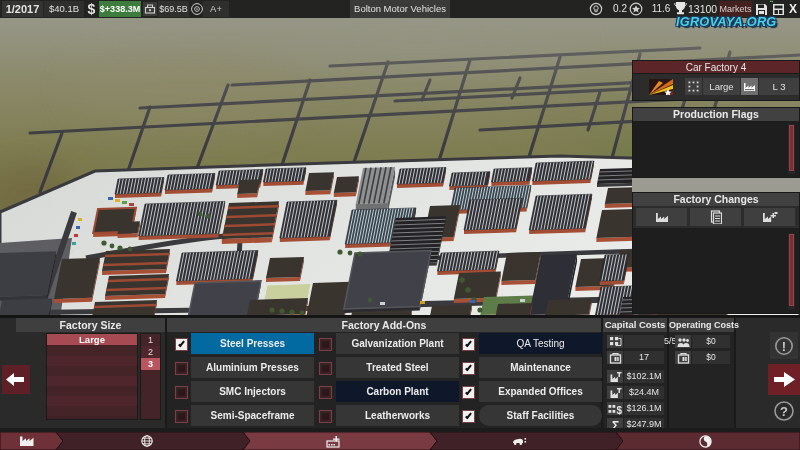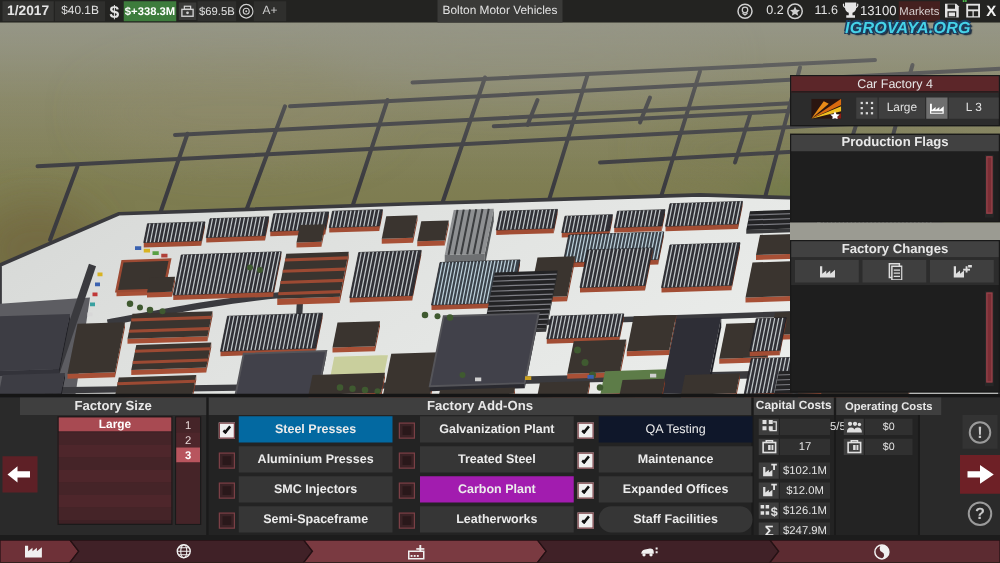--- a/index.html
+++ b/index.html
@@ -779,21 +779,21 @@
 <div class="abs" style="left:0;top:318px;width:800px;height:114px;background:#2a2a2a;"></div>
 <div class="abs" style="left:0;top:315px;width:800px;height:3px;background:#151515;"></div>
     <div class="abs" style="left:632px;top:178px;width:168px;height:14px;background:#9b9b92;"></div>
     <div class="abs" style="left:165px;top:318px;width:2px;height:114px;background:#1a1a1a;"></div>
     <div class="abs" style="left:601px;top:318px;width:2px;height:114px;background:#1a1a1a;"></div>
     <div class="abs" style="left:667px;top:318px;width:2px;height:114px;background:#1a1a1a;"></div>
     <div class="abs" style="left:734px;top:318px;width:2px;height:114px;background:#1a1a1a;"></div>
 <div class="abs hdr" style="left:16px;top:318px;width:149px;height:14px;font-size:10.5px;line-height:14px;">Factory Size</div>
 <div class="abs hdr" style="left:167px;top:318px;width:434px;height:14px;font-size:10.5px;line-height:14px;">Factory Add-Ons</div>
 <div class="abs hdr" style="left:603px;top:318px;width:64px;height:14px;white-space:nowrap;font-size:9.5px;line-height:14px;">Capital Costs</div>
-<div class="abs hdr" style="left:669px;top:318px;width:84px;height:14px;white-space:nowrap;font-size:9px;line-height:14px;">Operating Costs</div>
+<div class="abs hdr" style="left:669px;top:318px;width:65px;height:14px;white-space:nowrap;font-size:9px;line-height:14px;">Operating Costs</div>
 
 <div class="abs" style="left:2px;top:365px;width:28px;height:29px;background:#5e2026;">
  <svg width="28" height="29" viewBox="0 0 28 29">
         <path d="M12,8 v4 h10 v5 h-10 v4 l-8,-6.5 Z" fill="#fff"></path>
       </svg>
 </div>
 
 <div class="abs" style="left:46px;top:333px;width:92px;height:87px;background:#3e2125;border:1px solid #1a1a1a;">
  <div style="height:11px;background:#a84a52;color:#fff;font-size:9.5px;font-weight:bold;text-align:center;line-height:11px;">Large</div>
  <div style="height:10px;background:#452428;margin-top:1px;"></div>
@@ -819,21 +819,21 @@
 <div class="abs" style="left:191px;top:357px;width:123px;height:21px;background:#363636;color:#ececec;font-size:10px;font-weight:bold;line-height:21px;text-align:center;">Aluminium Presses</div>
 <div class="abs" style="left:175px;top:386px;width:13px;height:13px;background:#321d20;border:1.5px solid #7a4046;box-shadow:inset 0 0 0 2px #3a2225,inset 0 0 0 10px #2a181a;"></div>
 <div class="abs" style="left:191px;top:381px;width:123px;height:21px;background:#363636;color:#ececec;font-size:10px;font-weight:bold;line-height:21px;text-align:center;">SMC Injectors</div>
 <div class="abs" style="left:175px;top:410px;width:13px;height:13px;background:#321d20;border:1.5px solid #7a4046;box-shadow:inset 0 0 0 2px #3a2225,inset 0 0 0 10px #2a181a;"></div>
 <div class="abs" style="left:191px;top:405px;width:123px;height:21px;background:#363636;color:#ececec;font-size:10px;font-weight:bold;line-height:21px;text-align:center;">Semi-Spaceframe</div>
 <div class="abs" style="left:319px;top:338px;width:13px;height:13px;background:#321d20;border:1.5px solid #7a4046;box-shadow:inset 0 0 0 2px #3a2225,inset 0 0 0 10px #2a181a;"></div>
 <div class="abs" style="left:336px;top:333px;width:123px;height:21px;background:#363636;color:#ececec;font-size:10px;font-weight:bold;line-height:21px;text-align:center;">Galvanization Plant</div>
 <div class="abs" style="left:319px;top:362px;width:13px;height:13px;background:#321d20;border:1.5px solid #7a4046;box-shadow:inset 0 0 0 2px #3a2225,inset 0 0 0 10px #2a181a;"></div>
 <div class="abs" style="left:336px;top:357px;width:123px;height:21px;background:#363636;color:#ececec;font-size:10px;font-weight:bold;line-height:21px;text-align:center;">Treated Steel</div>
 <div class="abs" style="left:319px;top:386px;width:13px;height:13px;background:#321d20;border:1.5px solid #7a4046;box-shadow:inset 0 0 0 2px #3a2225,inset 0 0 0 10px #2a181a;"></div>
-<div class="abs" style="left:336px;top:381px;width:123px;height:21px;background:#a21caf;color:#ececec;font-size:10px;font-weight:bold;line-height:21px;text-align:center;">Carbon Plant</div>
+<div class="abs" style="left:336px;top:381px;width:123px;height:21px;background:#0f172a;color:#ececec;font-size:10px;font-weight:bold;line-height:21px;text-align:center;">Carbon Plant</div>
 <div class="abs" style="left:319px;top:410px;width:13px;height:13px;background:#321d20;border:1.5px solid #7a4046;box-shadow:inset 0 0 0 2px #3a2225,inset 0 0 0 10px #2a181a;"></div>
 <div class="abs" style="left:336px;top:405px;width:123px;height:21px;background:#363636;color:#ececec;font-size:10px;font-weight:bold;line-height:21px;text-align:center;">Leatherworks</div>
 <div class="abs" style="left:462px;top:338px;width:13px;height:13px;background:#f0f0f0;border:1.5px solid #7a4046;">
       <div style="position:absolute;left:3.5px;top:0.5px;width:3px;height:7px;border:solid #101010;border-width:0 2.5px 2.5px 0;transform:rotate(40deg);"></div>
     </div>
 <div class="abs" style="left:479px;top:333px;width:123px;height:21px;background:#0f172a;color:#ececec;font-size:10px;font-weight:normal;line-height:21px;text-align:center;">QA Testing</div>
 <div class="abs" style="left:462px;top:362px;width:13px;height:13px;background:#f0f0f0;border:1.5px solid #7a4046;">
       <div style="position:absolute;left:3.5px;top:0.5px;width:3px;height:7px;border:solid #101010;border-width:0 2.5px 2.5px 0;transform:rotate(40deg);"></div>
     </div>
 <div class="abs" style="left:479px;top:357px;width:123px;height:21px;background:#363636;color:#ececec;font-size:10px;font-weight:bold;line-height:21px;text-align:center;">Maintenance</div>
@@ -868,21 +868,21 @@
         <path d="M1.5,11 V3.5 h1.8 V8 l2.8,-2.3 V8 l2.8,-2.3 V11 Z" fill="#e0e0e0"></path>
         <rect x="9.5" y="2" width="1.5" height="4" fill="#e0e0e0"></rect>
         <rect x="8" y="1" width="4.5" height="1.4" fill="#e0e0e0"></rect>
       </svg></div>
 <div class="abs" style="left:624px;top:370px;width:40px;height:13px;background:#303030;color:#e4e4e4;font-size:9px;line-height:13px;text-align:center;">$102.1M</div>
 <div class="abs" style="left:607px;top:386px;width:16px;height:13px;background:#3e3e3e;text-align:center;"><svg width="13" height="13" viewBox="0 0 13 13">
         <path d="M1.5,11 V3.5 h1.8 V8 l2.8,-2.3 V8 l2.8,-2.3 V11 Z" fill="#e0e0e0"></path>
         <rect x="9.5" y="2" width="1.5" height="4" fill="#e0e0e0"></rect>
         <rect x="8" y="1" width="4.5" height="1.4" fill="#e0e0e0"></rect>
       </svg></div>
-<div class="abs" style="left:624px;top:386px;width:40px;height:13px;background:#303030;color:#e4e4e4;font-size:9px;line-height:13px;text-align:center;">$12.0M</div>
+<div class="abs" style="left:624px;top:386px;width:40px;height:13px;background:#303030;color:#e4e4e4;font-size:9px;line-height:13px;text-align:center;">$24.4M</div>
 <div class="abs" style="left:607px;top:402px;width:16px;height:13px;background:#3e3e3e;text-align:center;"><svg width="15" height="13" viewBox="0 0 15 13">
         <g fill="#e0e0e0">
           <rect x="0.5" y="2" width="2.8" height="2.8"></rect>
           <rect x="4.5" y="2" width="2.8" height="2.8"></rect>
           <rect x="0.5" y="7" width="2.8" height="2.8"></rect>
           <rect x="4.5" y="7" width="2.8" height="2.8"></rect>
           <text x="8.5" y="10.5" font-family="Liberation Sans" font-size="10" font-weight="bold" fill="#e0e0e0">$</text>
         </g>
       </svg></div>
 <div class="abs" style="left:624px;top:402px;width:40px;height:13px;background:#303030;color:#e4e4e4;font-size:9px;line-height:13px;text-align:center;">$126.1M</div>

